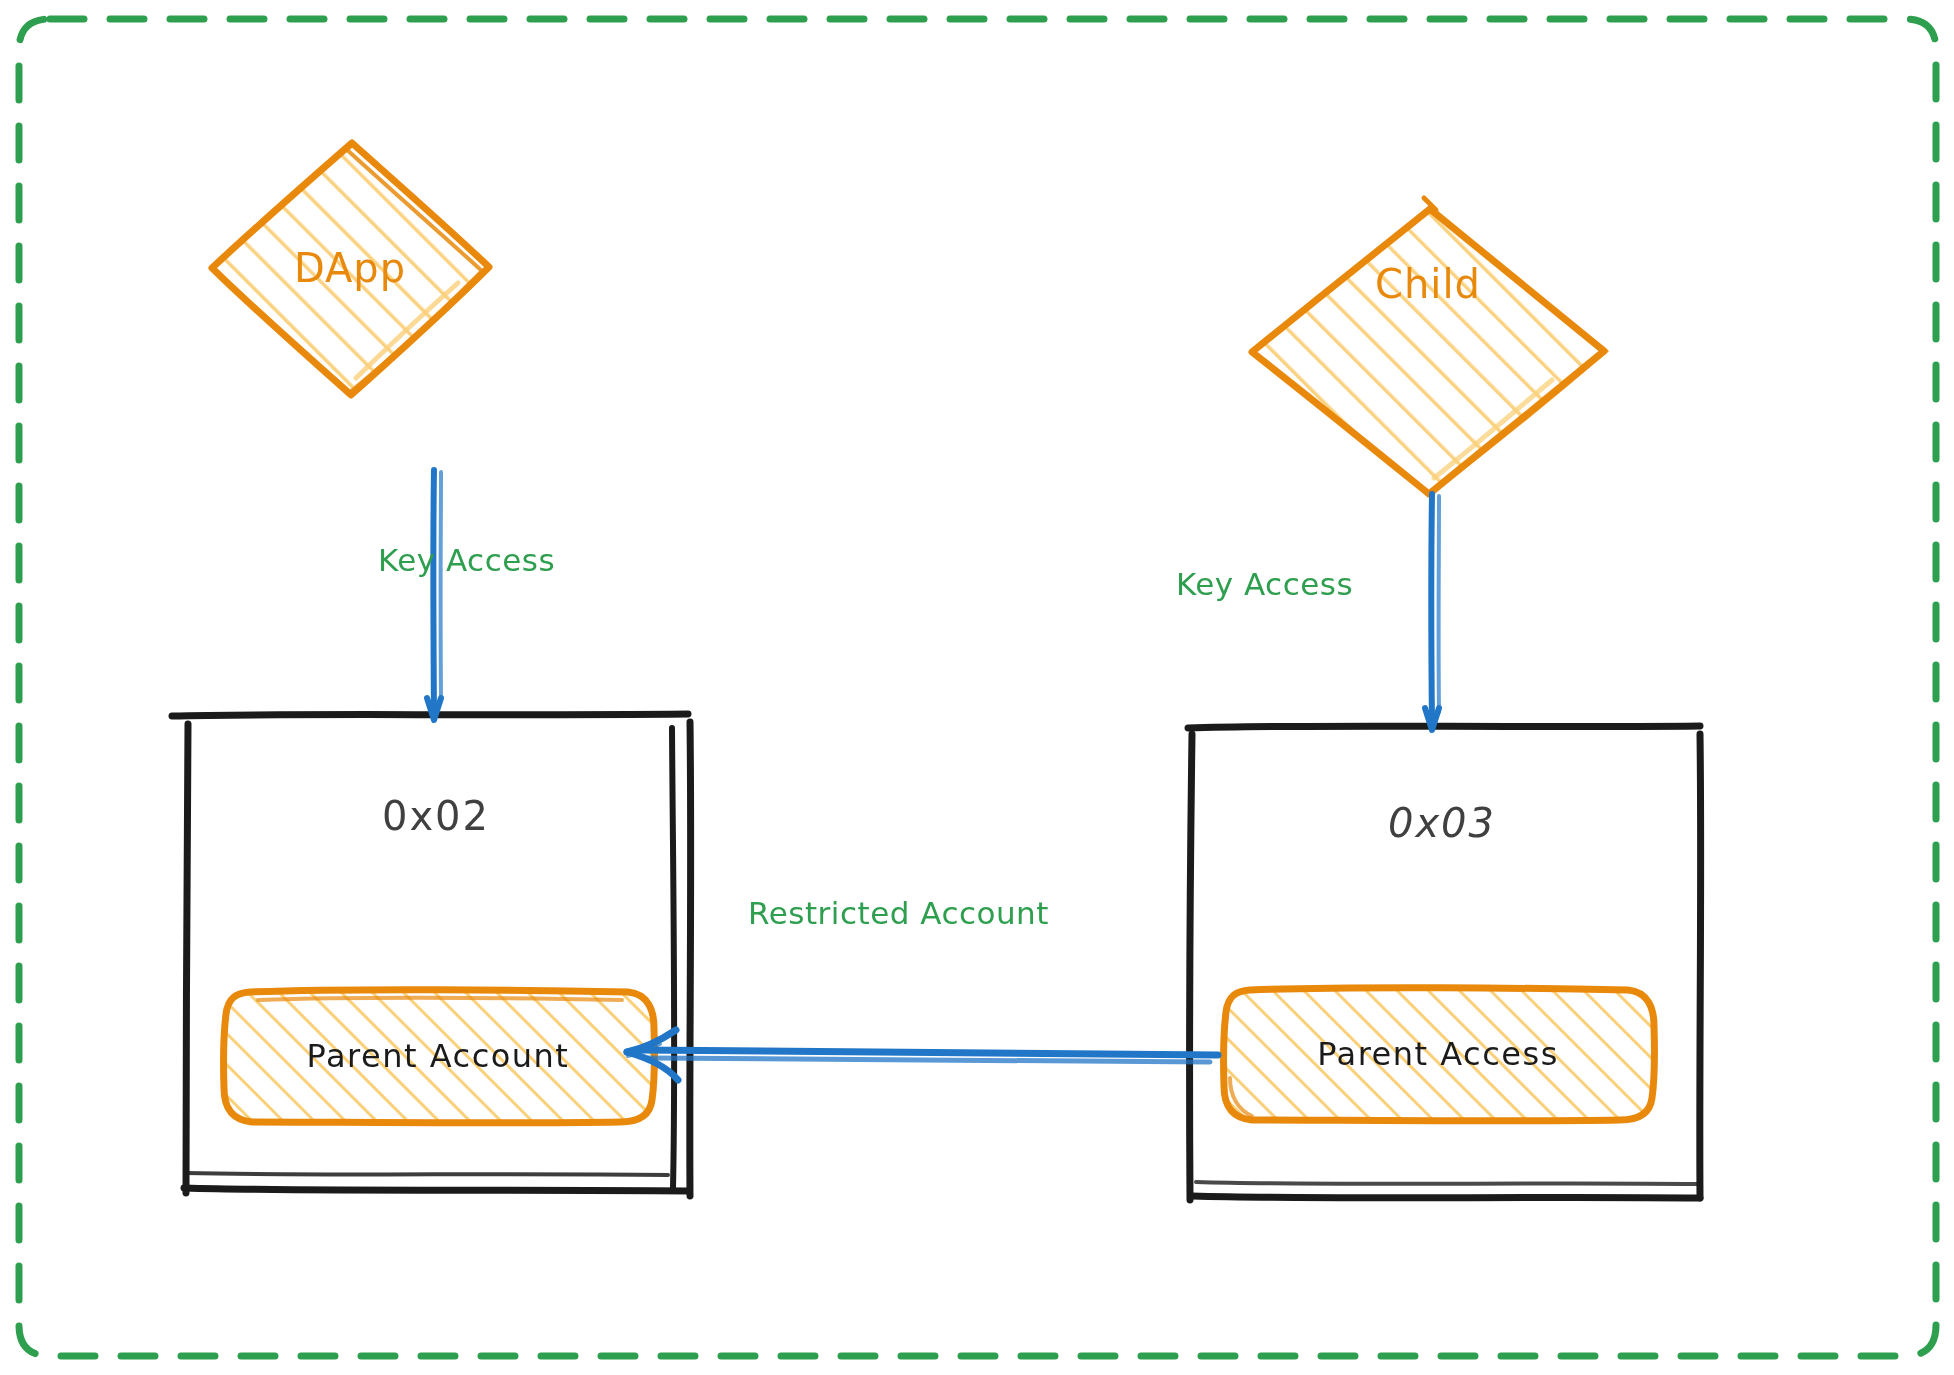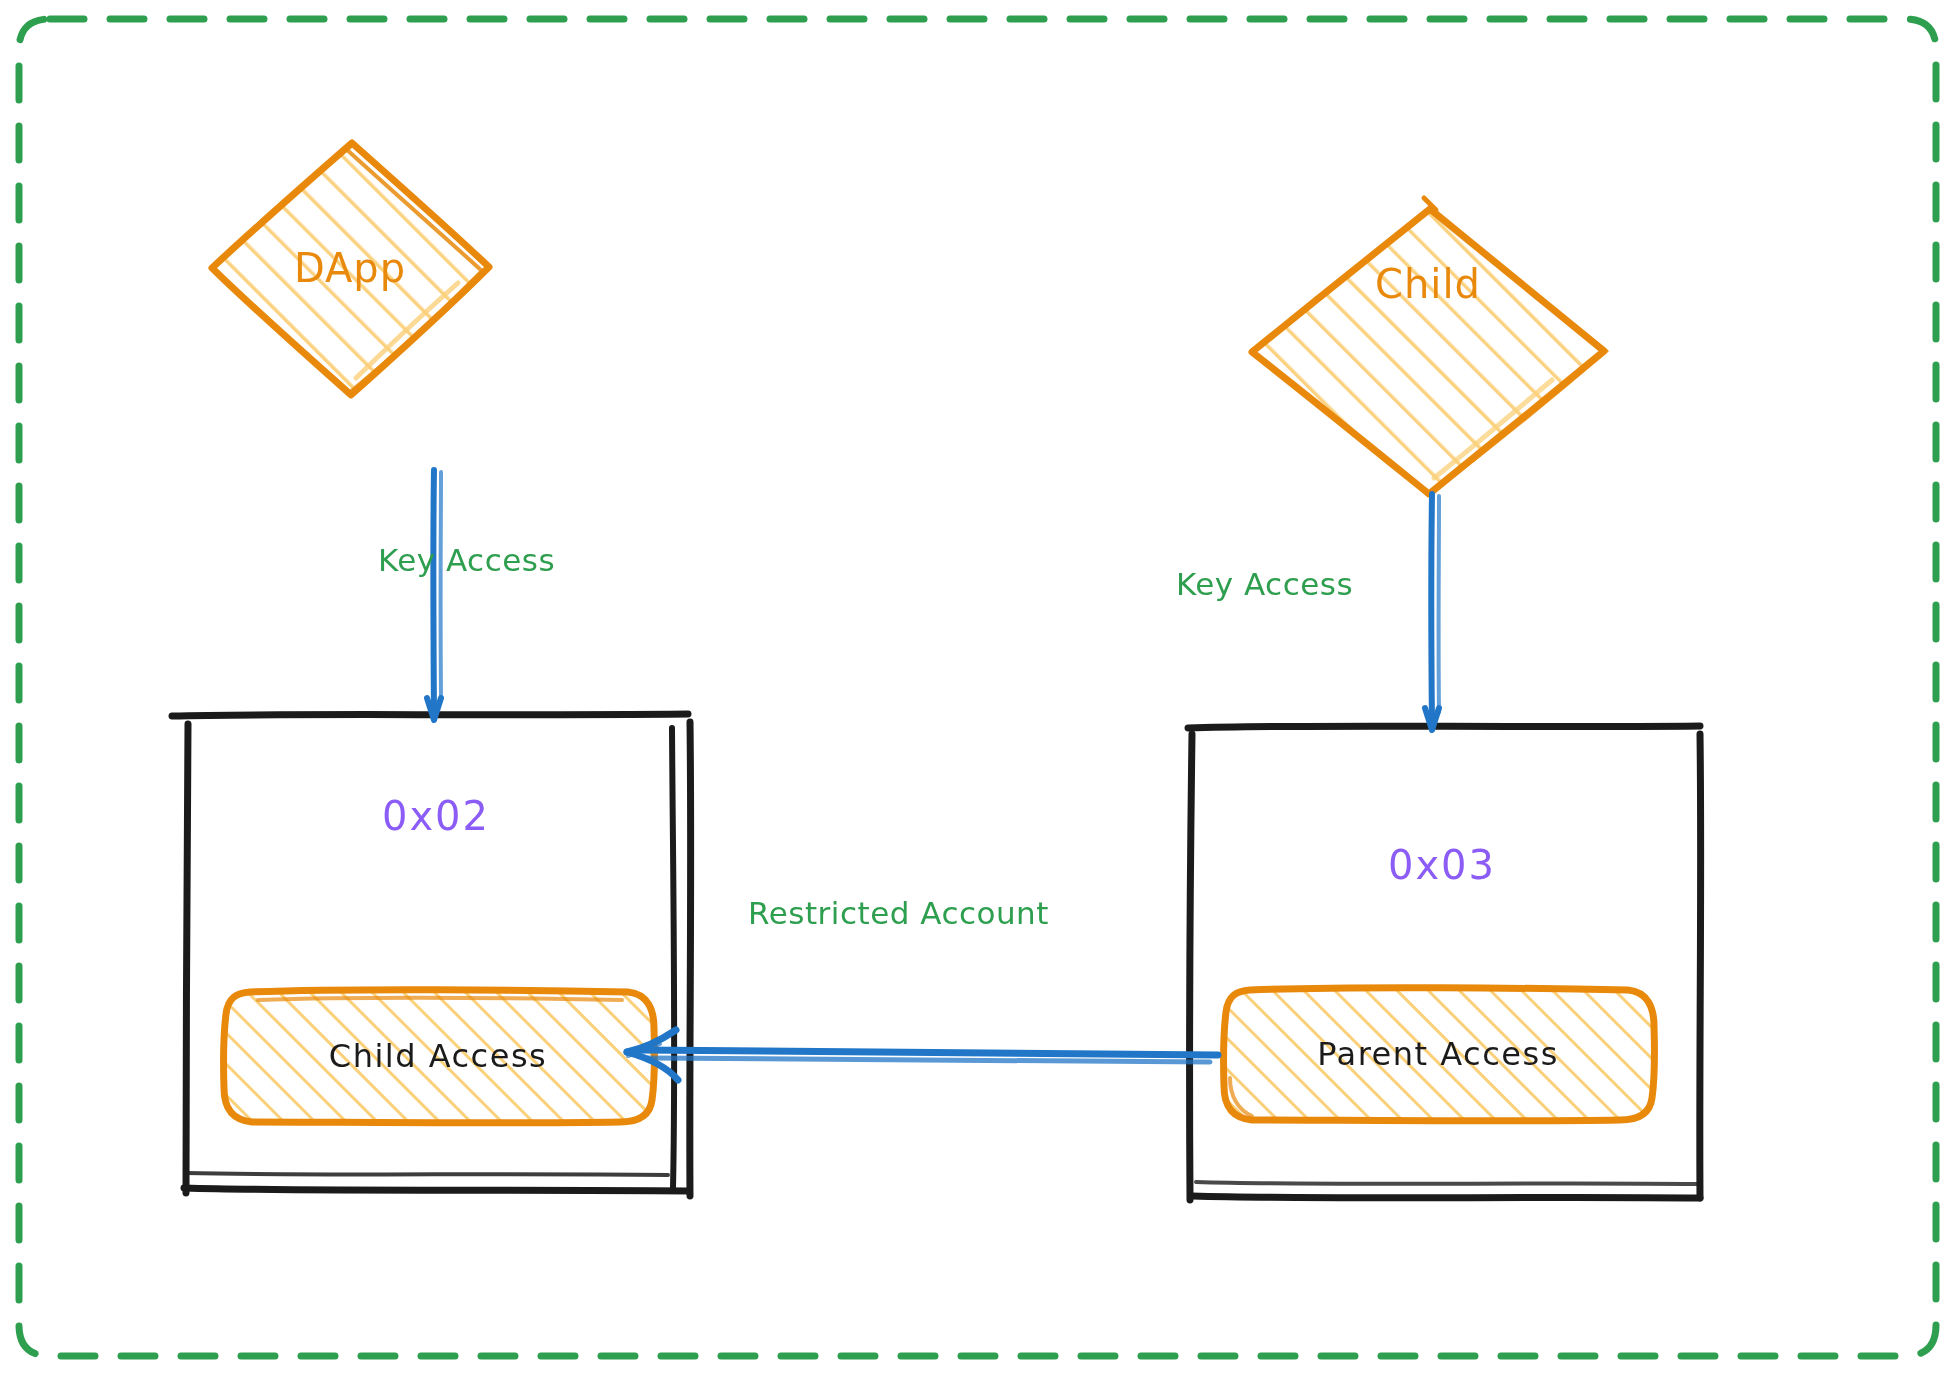--- a/index.html
+++ b/index.html
@@ -29,21 +29,21 @@
     font-size: 40px;
     font-weight: 400;
     letter-spacing: 1px;
   }
   .lbl-edge {
     color: #2e9e4f;
     font-size: 31px;
     letter-spacing: 0.5px;
   }
   .lbl-box {
-    color: #8b5cf6;
+    color: #404040;
     font-size: 40px;
     letter-spacing: 2px;
   }
   .lbl-acct {
     color: #1b1b1b;
     font-size: 32px;
     letter-spacing: 1.5px;
   }
 </style>
 </head>
@@ -141,20 +141,20 @@
     <div class="lbl lbl-node" style="left:1428px; top:284px;">Child</div>
 
     <div class="lbl lbl-edge" style="left: 466.5px; top: 560px;">Key Access</div>
 
     <div class="lbl lbl-edge" style="left: 1264.5px; top: 584px;">Key Access</div>
 
     <div class="lbl lbl-edge" style="left: 898.5px; top: 913px;">Restricted Account</div>
 
     <div class="lbl lbl-box" style="left: 436px; top: 816px;">0x02</div>
 
-    <div class="lbl lbl-box" style="left: 1442px; top: 865px;">0x03</div>
+    <div class="lbl lbl-box" style="left: 1442px; top: 823px; font-style: italic;">0x03</div>
 
-    <div class="lbl lbl-acct" style="left: 438px; top: 1056px;">Child Access</div>
+    <div class="lbl lbl-acct" style="left: 438px; top: 1056px;">Parent Account</div>
 
     <div class="lbl lbl-acct" style="left: 1438px; top: 1054px;">Parent Access</div>
 
   </div>
 </div>
 
 </body></html>

